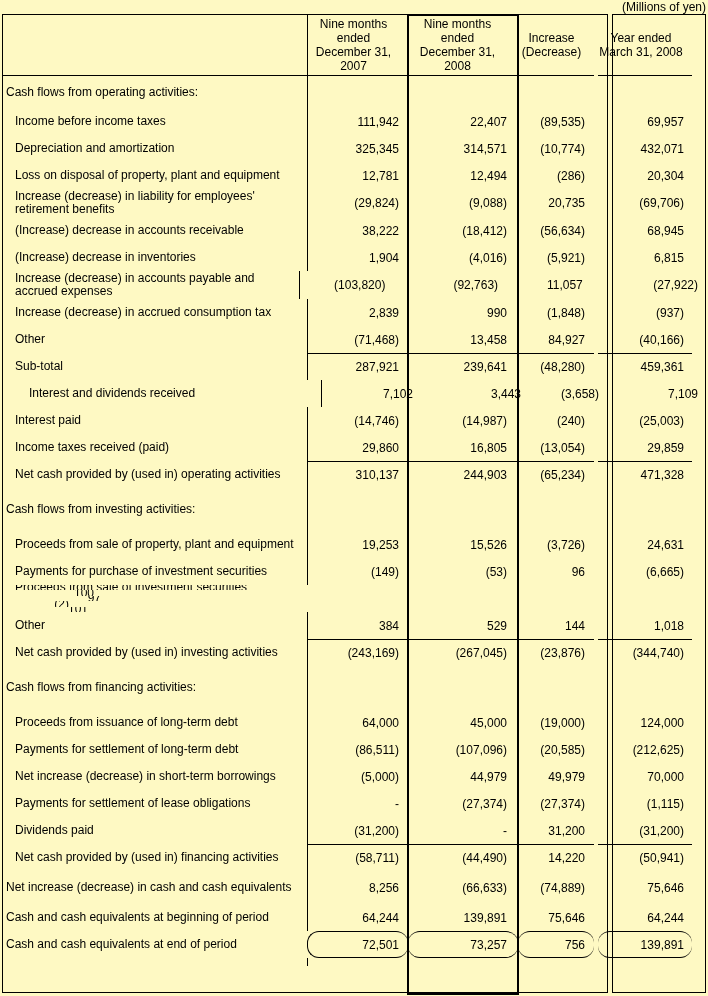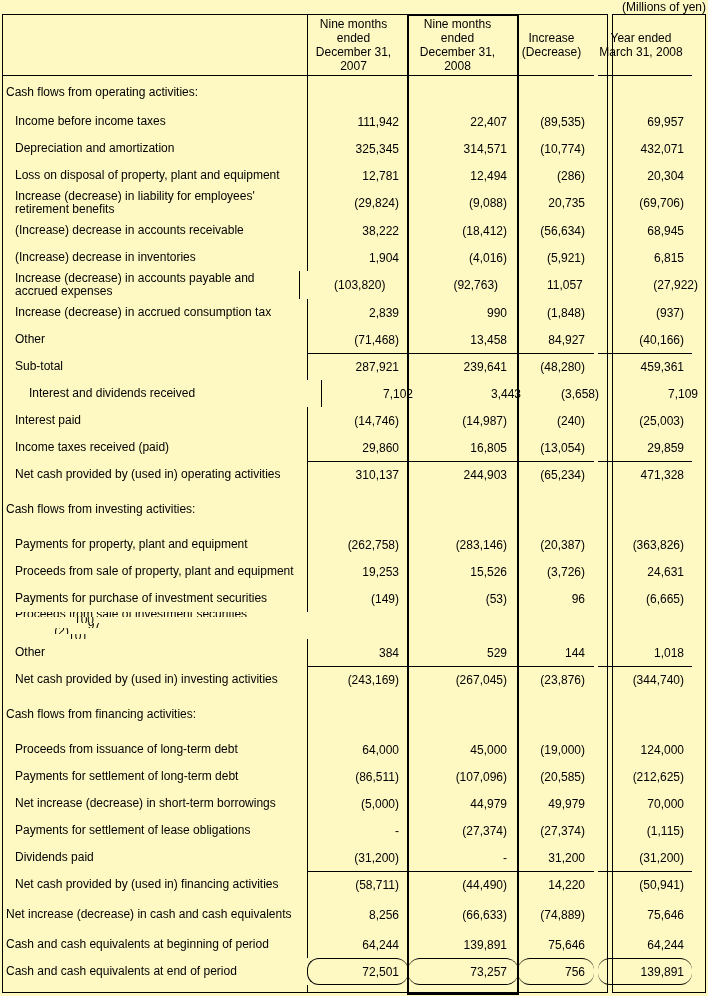--- a/index.html
+++ b/index.html
@@ -189,28 +189,20 @@
         </div>
         <div class="row" style="height: 43px;">
           <div class="cell label">Cash flows from investing activities:</div>
           <div class="cell v c1"></div>
           <div class="cell v c2"></div>
           <div class="cell v c3"></div>
           <div class="spacer"></div>
           <div class="cell v c4"></div>
         </div>
         <div class="row" style="height: 27px;">
-          <div class="cell label indent">Payments for property, plant and equipment</div>
-          <div class="cell v c1">(262,758)</div>
-          <div class="cell v c2">(283,146)</div>
-          <div class="cell v c3">(20,387)</div>
-          <div class="spacer"></div>
-          <div class="cell v c4">(363,826)</div>
-        </div>
-        <div class="row" style="height: 27px;">
           <div class="cell label indent">Proceeds from sale of property, plant and equipment</div>
           <div class="cell v c1">19,253</div>
           <div class="cell v c2">15,526</div>
           <div class="cell v c3">(3,726)</div>
           <div class="spacer"></div>
           <div class="cell v c4">24,631</div>
         </div>
         <div class="row" style="height: 27px;">
           <div class="cell label indent">Payments for purchase of investment securities</div>
           <div class="cell v c1">(149)</div>

